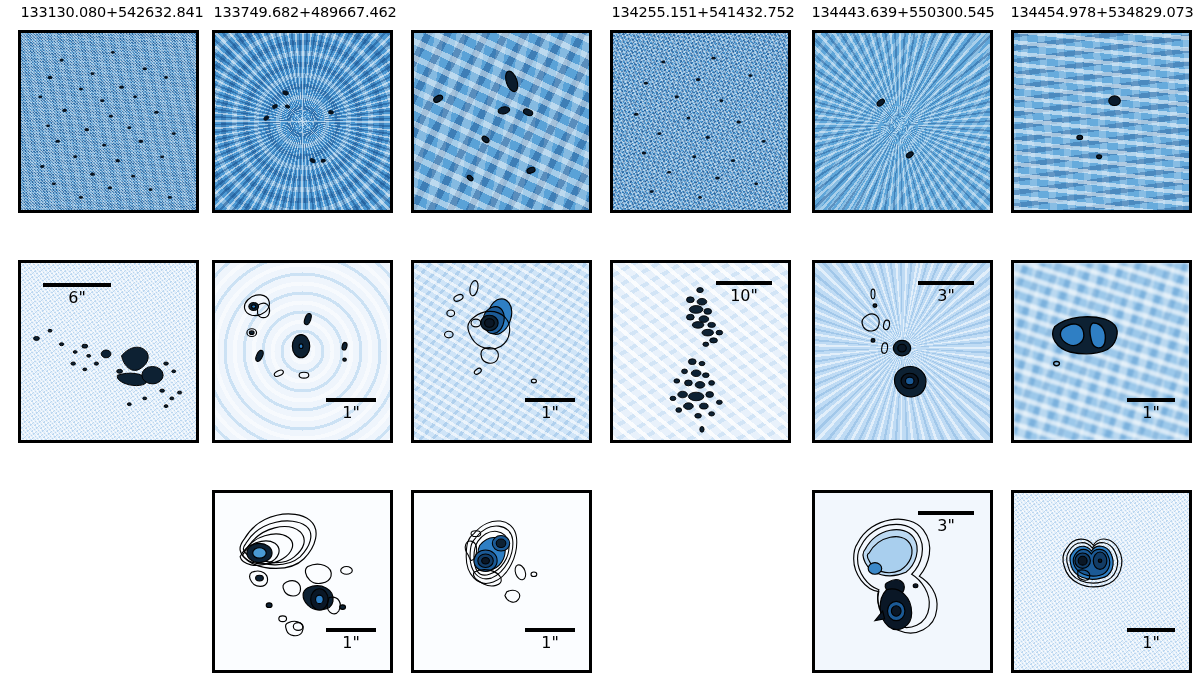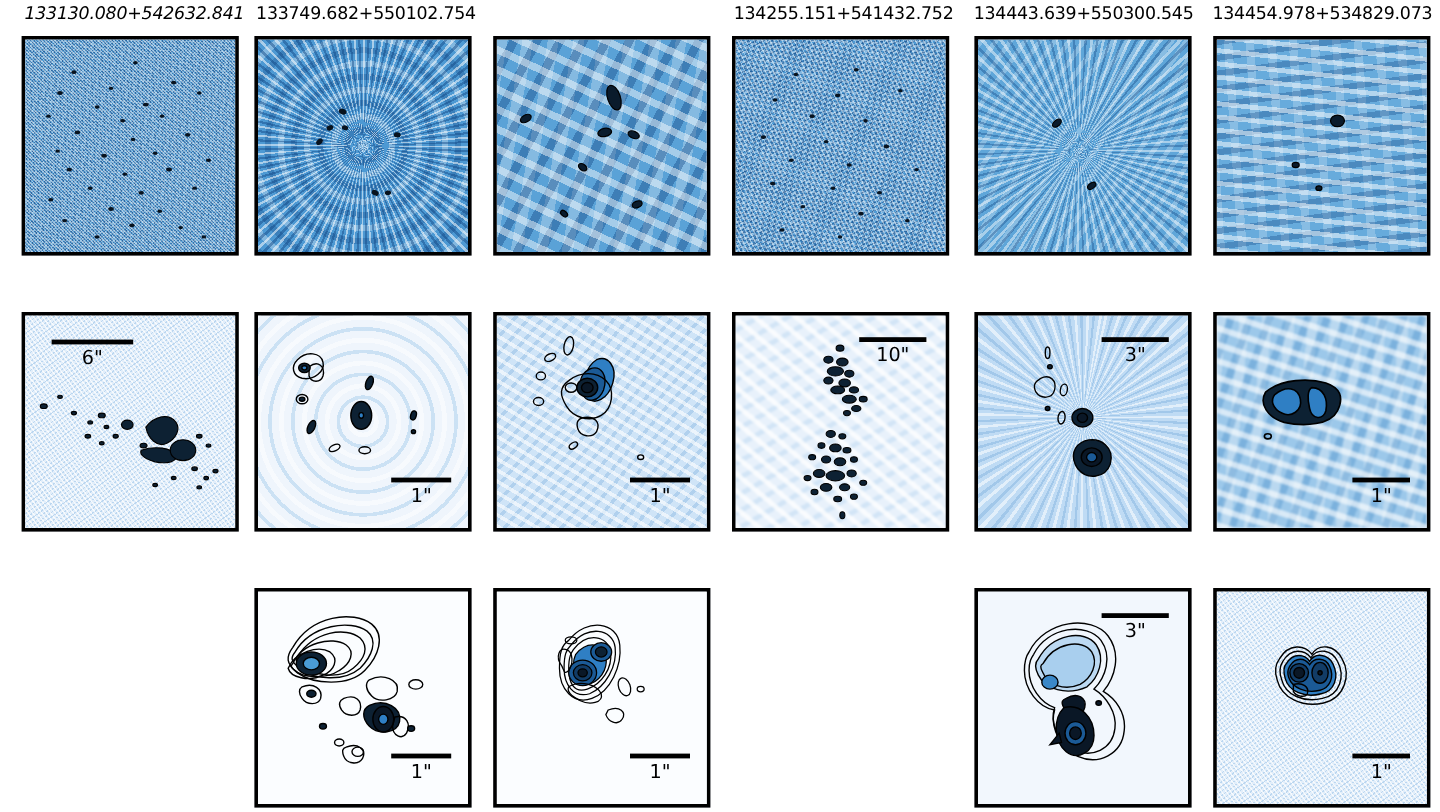--- a/index.html
+++ b/index.html
@@ -178,22 +178,22 @@
     width: 100%;
     height: 100%;
     pointer-events: none;
   }
 </style>
 </head>
 <body>
 
 <div id="figure">
 
-  <div class="col-title" style="left:0px;  width:224px;font-style:italic;">133130.080+542632.841</div>
-  <div class="col-title" style="left:196px;width:218px;">133749.682+550102.754</div>
+  <div class="col-title" style="left:0px;  width:224px;">133130.080+542632.841</div>
+  <div class="col-title" style="left:196px;width:218px;">133749.682+489667.462</div>
   <div class="col-title" style="left:594px;width:218px;text-align:center;">134255.151+541432.752</div>
   <div class="col-title" style="left:794px;width:218px;">134443.639+550300.545</div>
   <div class="col-title" style="left:993px;width:218px;">134454.978+534829.073</div>
 
   <div class="panel" style="left:18px;top:30px;width:181px;height:183px;">
     <div class="layer tex-noise-fine"></div>
     <svg class="overlay-svg" viewBox="0 0 181 183">
       <g fill="#08131f">
         <ellipse cx="42" cy="28" rx="2.2" ry="1.6"></ellipse>
           <ellipse cx="95" cy="20" rx="2" ry="1.5"></ellipse>

